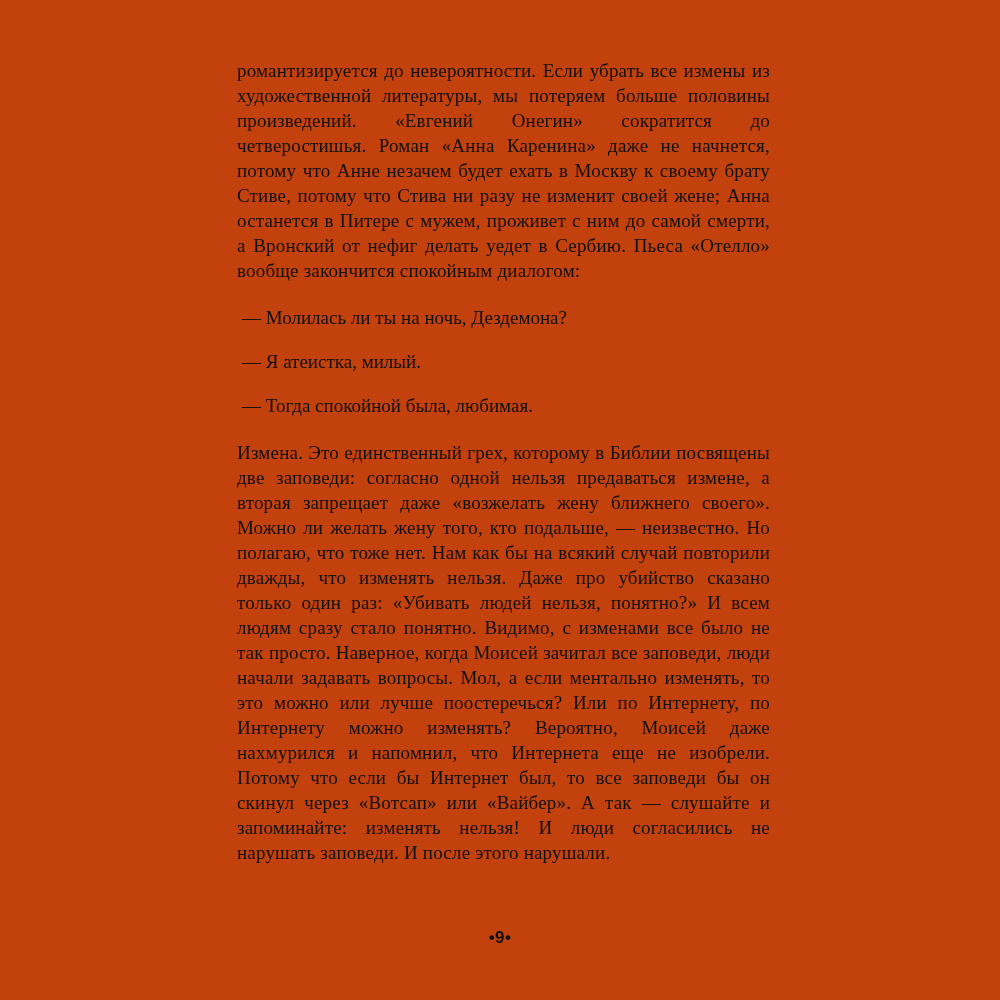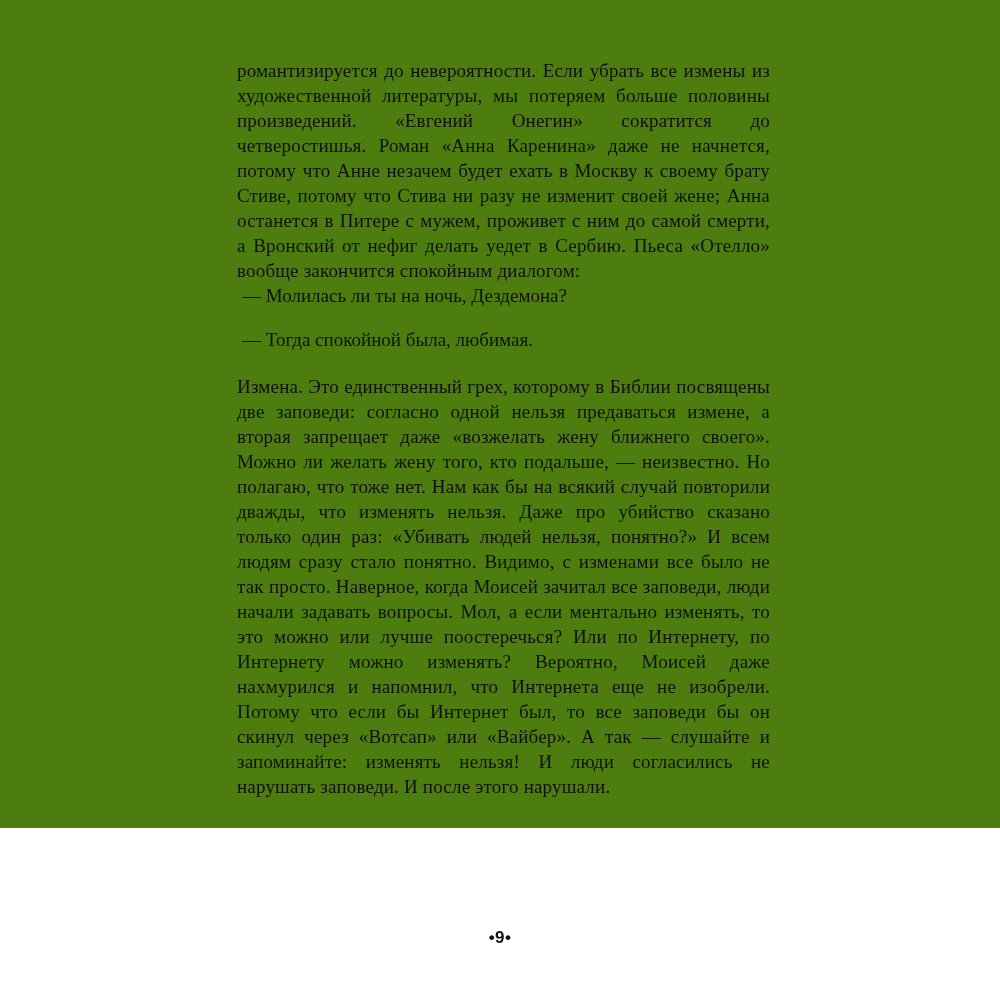--- a/index.html
+++ b/index.html
@@ -11,22 +11,22 @@
     height: 1000px;
     background: #ffffff;
     font-family: "Liberation Serif", "DejaVu Serif", serif;
     color: #111111;
     overflow: hidden;
   }
 
   .page {
     position: relative;
     width: 1000px;
-    height: 828px;
-    background: #4d7c0f;
+    height: 1000px;
+    background: #c2410c;
   }
 
   .text-column {
     position: absolute;
     left: 237px;
     top: 58px;
     width: 533px;
   }
 
   .para {
@@ -38,20 +38,21 @@
     color: #111111;
     hyphens: none;
     letter-spacing: 0.01em;
   }
 
   .para + .para {
     margin-top: 25px;
   }
 
   .dialogue-block {
+    margin-top: 22px;
     margin-bottom: 22px;
   }
 
   .dialogue-line {
     margin: 0;
     padding-left: 5px;
     font-size: 19px;
     line-height: 25px;
     text-align: left;
     color: #111111;
@@ -82,20 +83,21 @@
 <body>
 
 <div class="page">
 
   <div class="text-column">
 
     <p class="para">романтизируется до невероятности. Если убрать все измены из художественной литературы, мы потеряем больше половины произведений. «Евгений Онегин» сократится до четверостишья. Роман «Анна Каренина» даже не начнется, потому что Анне незачем будет ехать в Москву к своему брату Стиве, потому что Стива ни разу не изменит своей жене; Анна останется в Питере с мужем, проживет с ним до самой смерти, а Вронский от нефиг делать уедет в Сербию. Пьеса «Отелло» вообще закончится спокойным диалогом:</p>
 
     <div class="dialogue-block">
       <p class="dialogue-line">— Молилась ли ты на ночь, Дездемона?</p>
+      <p class="dialogue-line">— Я атеистка, милый.</p>
       <p class="dialogue-line">— Тогда спокойной была, любимая.</p>
     </div>
 
     <p class="para">Измена. Это единственный грех, которому в Библии посвящены две заповеди: согласно одной нельзя предаваться измене, а вторая запрещает даже «возжелать жену ближнего своего». Можно ли желать жену того, кто подальше, — неизвестно. Но полагаю, что тоже нет. Нам как бы на всякий случай повторили дважды, что изменять нельзя. Даже про убийство сказано только один раз: «Убивать людей нельзя, понятно?» И всем людям сразу стало понятно. Видимо, с изменами все было не так просто. Наверное, когда Моисей зачитал все заповеди, люди начали задавать вопросы. Мол, а если ментально изменять, то это можно или лучше поостеречься? Или по Интернету, по Интернету можно изменять? Вероятно, Моисей даже нахмурился и напомнил, что Интернета еще не изобрели. Потому что если бы Интернет был, то все заповеди бы он скинул через «Вотсап» или «Вайбер». А так — слушайте и запоминайте: изменять нельзя! И люди согласились не нарушать заповеди. И после этого нарушали.</p>
 
 
   </div>
 
   <div class="folio">•9•</div>
 

